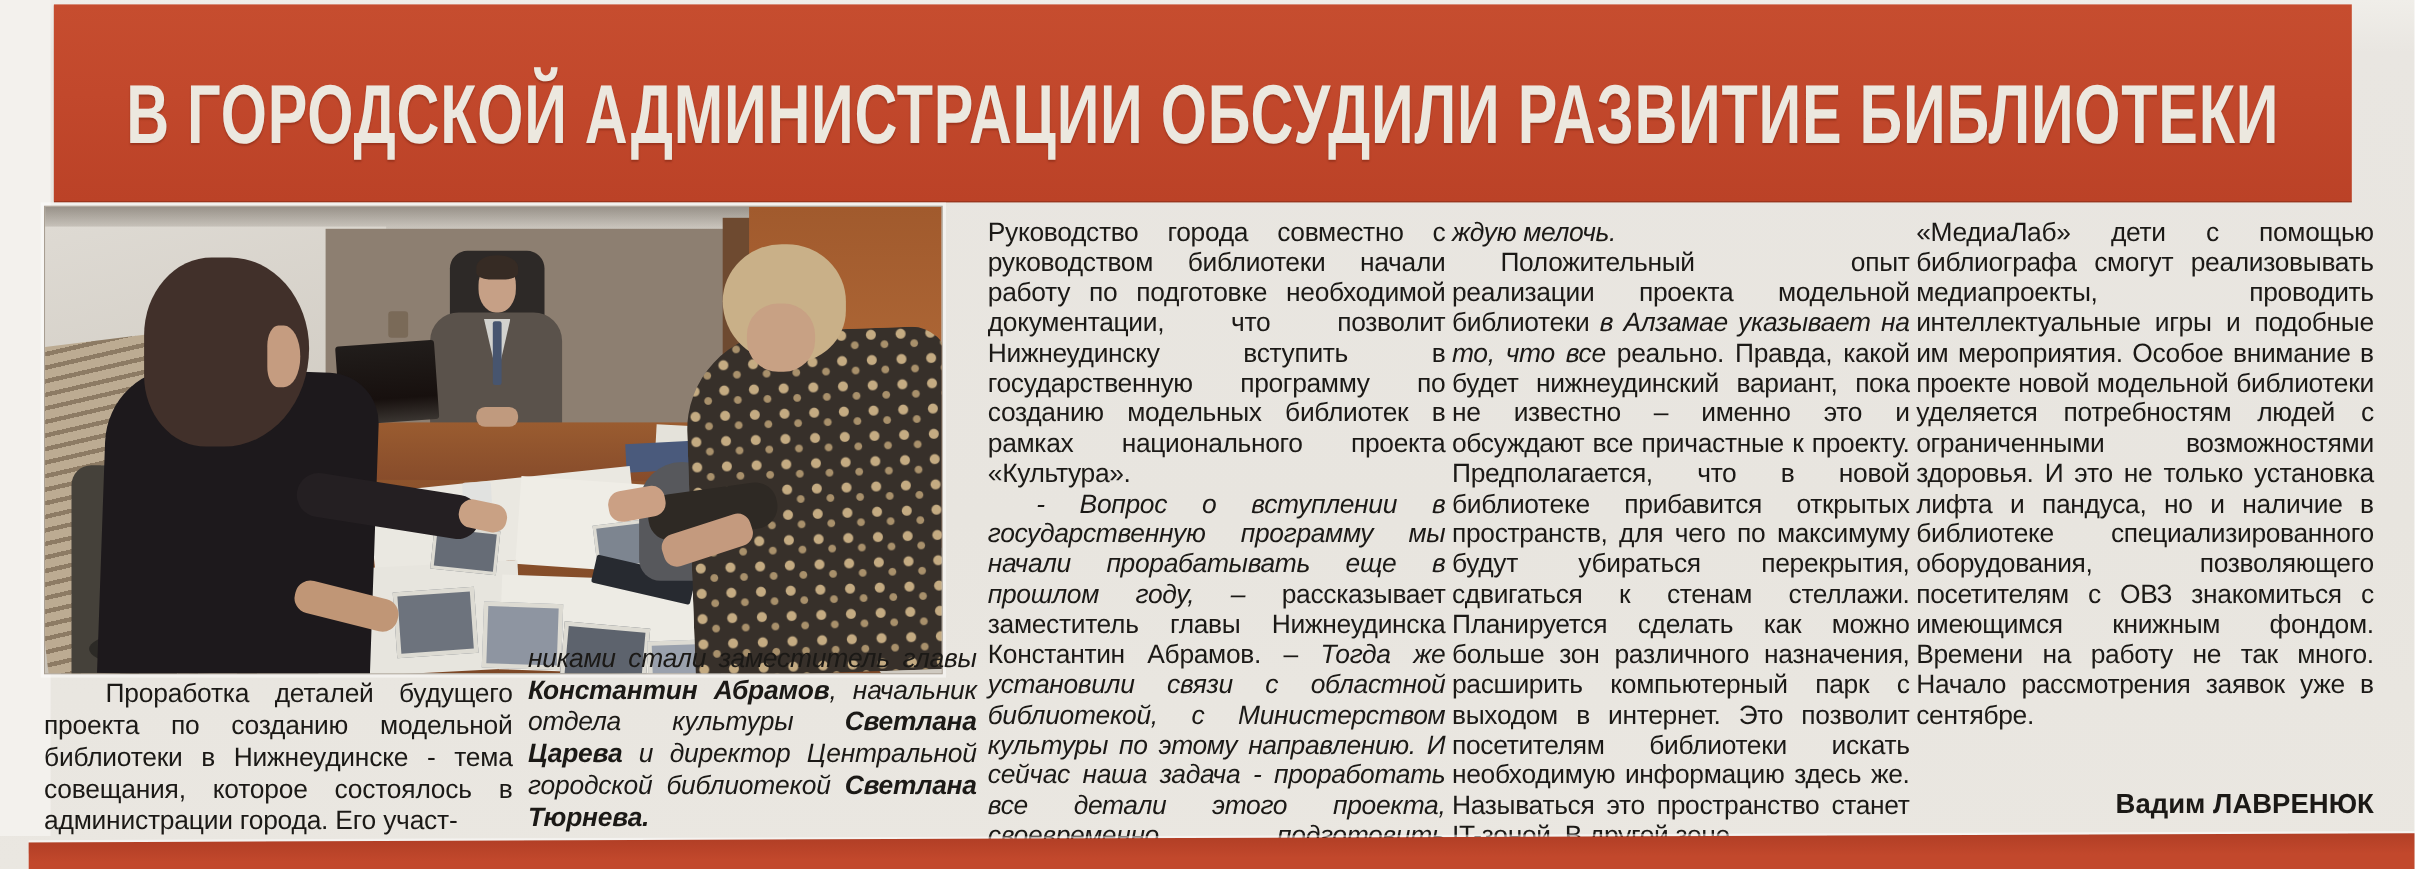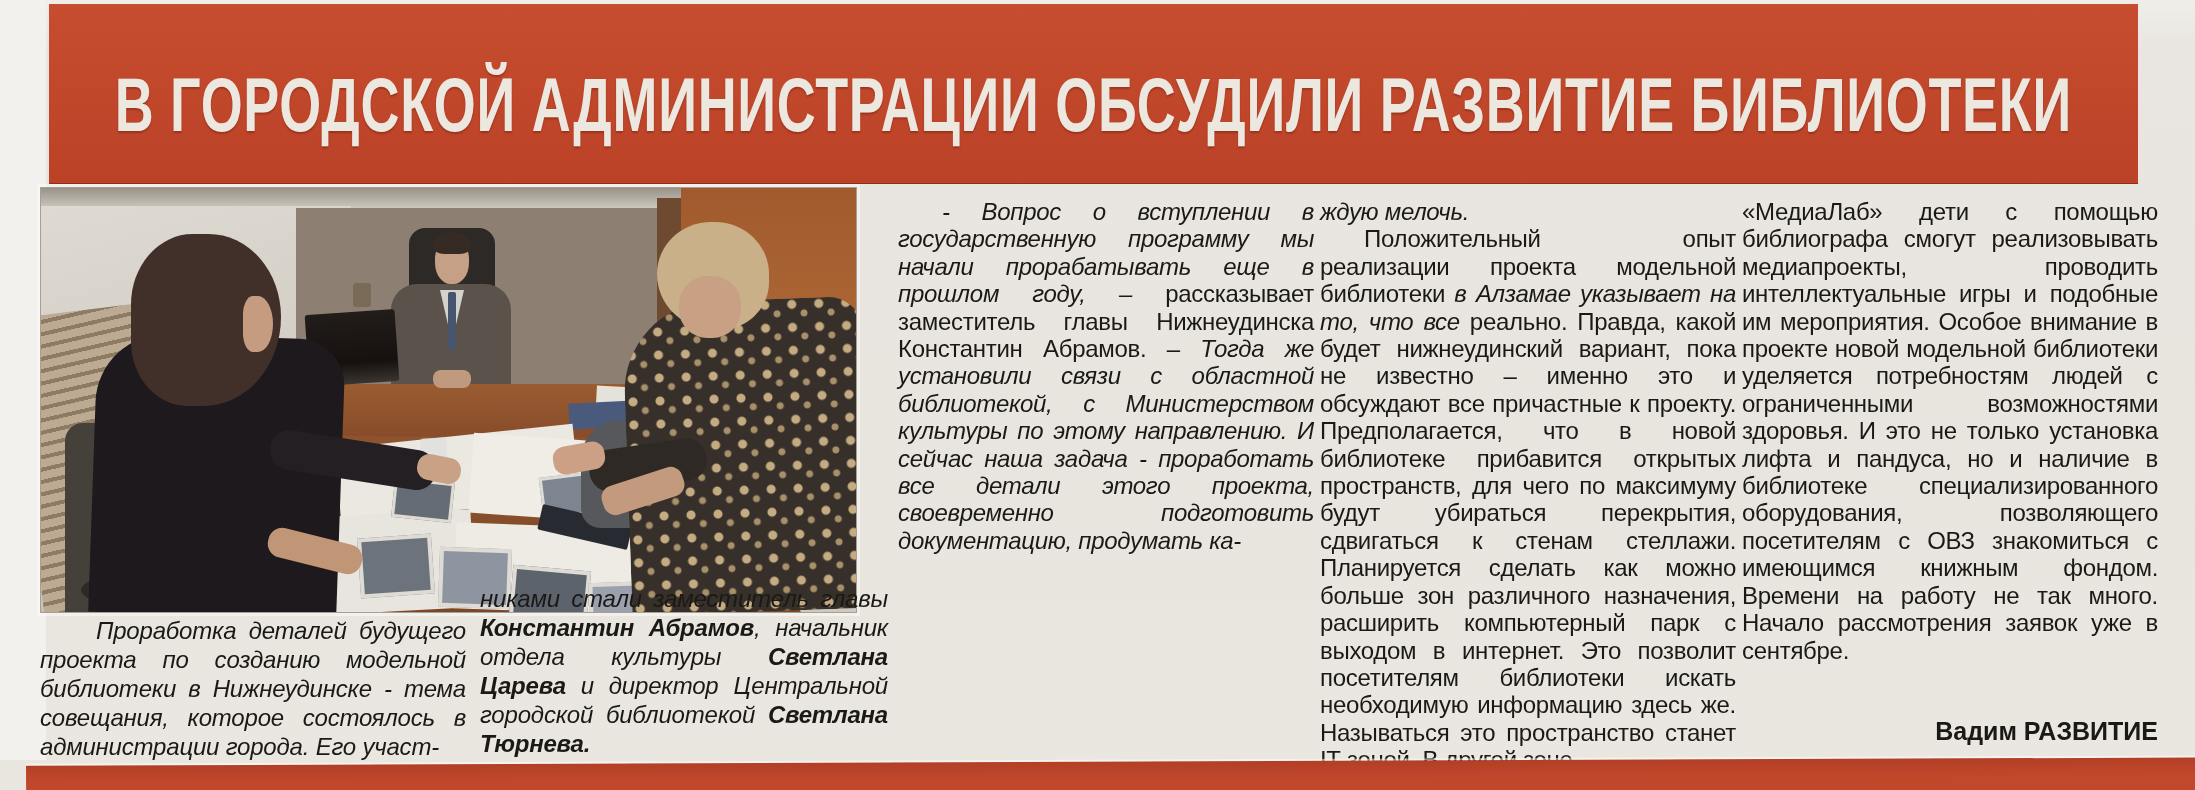--- a/index.html
+++ b/index.html
@@ -94,21 +94,21 @@
   .ph-wr-hair{left:616px;top:34px;width:112px;height:108px;background:#c9b088;border-radius:50% 50% 46% 54%;}
   .ph-wr-face{left:638px;top:88px;width:62px;height:62px;background:#c8a184;border-radius:46%;}
   .ph-wr-arm{left:548px;top:256px;width:118px;height:42px;background:#2e2924;border-radius:20px;transform:rotate(-8deg);}
   .ph-wr-hand{left:512px;top:256px;width:52px;height:28px;background:#cba084;border-radius:12px;transform:rotate(-10deg);}
   .ph-wr-hand2{left:560px;top:288px;width:84px;height:30px;background:#c49a7e;border-radius:12px;transform:rotate(-18deg);}
   .ph-top-shadow{left:0;top:0;width:815px;height:20px;background:linear-gradient(180deg,rgba(60,50,40,.35),rgba(60,50,40,0));}
   
   .col{position:absolute;text-align:justify;}
   .col p{margin:0;}
   .cap{font-size:24px;line-height:29px;letter-spacing:-0.2px;}
-  .cap1{left:40px;top:616px;width:426px;font-style:italic;}
+  .cap1{left:40px;top:616px;width:426px;}
   .cap2{left:480px;top:584px;width:408px;font-style:italic;}
   .main{font-size:24px;line-height:27.4px;letter-spacing:-0.3px;}
   .main1{left:898px;top:198px;width:416px;}
   .main2{left:1320px;top:198px;width:416px;}
   .main3{left:1742px;top:198px;width:416px;}
   .indent{text-indent:44px;}
   .indent-lg{text-indent:56px;}
   .b{font-weight:bold;}
   .i{font-style:italic;}
   .bi{font-weight:normal;font-style:italic;}
@@ -185,26 +185,27 @@
 
 <div class="col cap cap1">
   <p class="indent-lg">Проработка деталей будущего проекта по созданию модельной библиотеки в Нижнеудинске - тема совещания, которое состоялось в администрации города. Его участ-</p>
 </div>
 
 <div class="col cap cap2">
   <p><span>никами стали заместитель главы </span><span class="b">Константин Абрамов</span><span>, начальник отдела культуры </span><span class="b">Светлана Царева</span><span> и директор Центральной городской библиотекой </span><span class="b">Светлана Тюрнева.</span></p>
 </div>
 
 <div class="col main main1">
+  <p>Руководство города совместно с руководством библиотеки начали работу по подготовке необходимой документации, что позволит Нижнеудинску вступить в государственную программу по созданию модельных библиотек в рамках национального проекта «Культура».</p>
   <p class="indent"><span class="bi">- Вопрос о вступлении в государственную программу мы начали прорабатывать еще в прошлом году, – </span><span>рассказывает заместитель главы Нижнеудинска Константин Абрамов. – </span><span class="bi">Тогда же установили связи с областной библиотекой, с Министерством культуры по этому направлению. И сейчас наша задача - проработать все детали этого проекта, своевременно подготовить документацию, продумать ка-</span></p>
 </div>
 
 <div class="col main main2">
   <p><span class="bi">ждую мелочь.</span></p>
   <p class="indent"><span>Положительный опыт реализации проекта модельной библиотеки </span><span class="i">в Алзамае указывает на то, что все </span><span>реально. Правда, какой будет нижнеудинский вариант, пока не известно – именно это и обсуждают все причастные к проекту. Предполагается, что в новой библиотеке прибавится открытых пространств, для чего по максимуму будут убираться перекрытия, сдвигаться к стенам стеллажи. Планируется сделать как можно больше зон различного назначения, расширить компьютерный парк с выходом в интернет. Это позволит посетителям библиотеки искать необходимую информацию здесь же. Называться это пространство станет IT-зоной. В другой зоне</span></p>
 </div>
 
 <div class="col main main3">
   <p>«МедиаЛаб» дети с помощью библиографа смогут реализовывать медиапроекты, проводить интеллектуальные игры и подобные им мероприятия. Особое внимание в проекте новой модельной библиотеки уделяется потребностям людей с ограниченными возможностями здоровья. И это не только установка лифта и пандуса, но и наличие в библиотеке специализированного оборудования, позволяющего посетителям с ОВЗ знакомиться с имеющимся книжным фондом. Времени на работу не так много. Начало рассмотрения заявок уже в сентябре.</p>
-  <div class="byline">Вадим РАЗВИТИЕ</div>
+  <div class="byline">Вадим ЛАВРЕНЮК</div>
 </div>
 
 <div class="a bottom-band"></div>
 
 </body></html>

